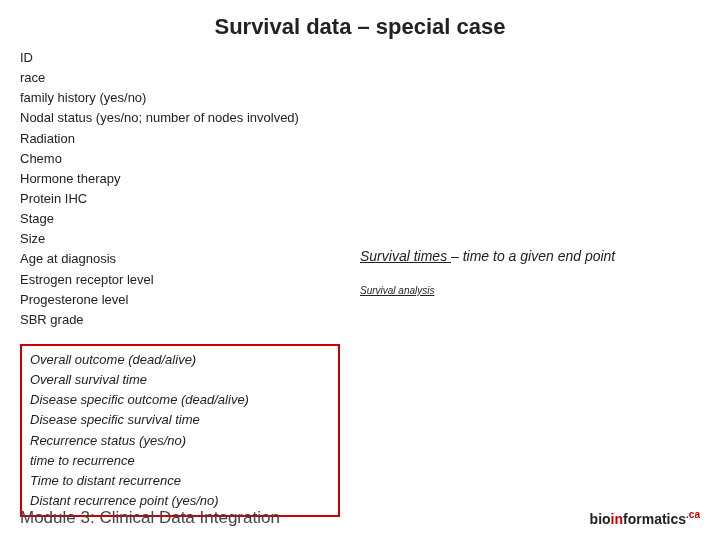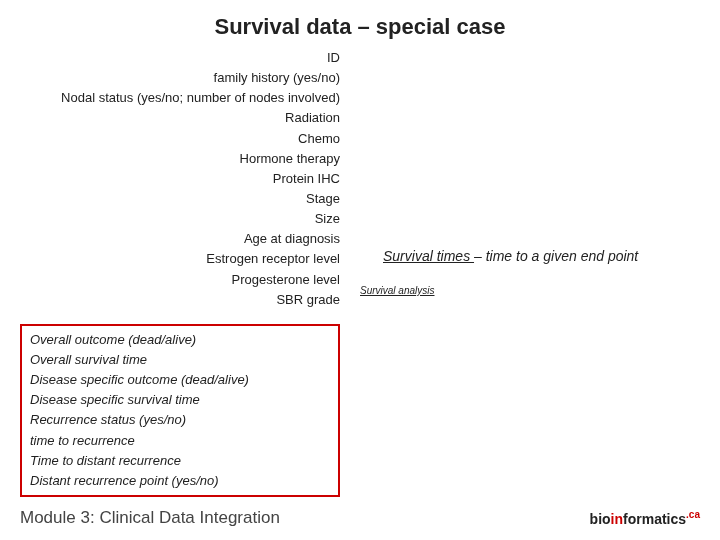--- a/index.html
+++ b/index.html
@@ -41,21 +41,20 @@
     .left-column {
       flex: 0 0 320px;
       font-size: 13px;
       line-height: 1.55;
       color: #222;
     }
 
     .left-column .normal-list {
       list-style: none;
       margin-bottom: 14px;
-      text-align: right;
     }
 
     .left-column .normal-list li {
       font-style: normal;
     }
 
     .boxed-list {
       border: 2px solid #cc0000;
       padding: 4px 8px;
       margin-top: 11px;
@@ -79,21 +78,20 @@
 
     .survival-times {
       font-style: italic;
       font-size: 14px;
       color: #222;
       text-decoration: none;
     }
 
     .survival-times .underline {
       text-decoration: underline;
-      margin-left: 23px;
     }
 
     .survival-analysis {
       font-style: italic;
       font-size: 10px;
       color: #222;
       text-decoration: underline;
     }
 
     .footer {
@@ -139,20 +137,21 @@
 <div class="page-container">
 
   <div class="title">Survival data – special case</div>
 
   <div class="main-content">
 
     <div class="left-column">
       <ul class="normal-list">
 
       <li>ID</li>
+          <li>race</li>
           <li>family history (yes/no)</li>
           <li>Nodal status (yes/no; number of nodes involved)</li>
           <li>Radiation</li>
           <li>Chemo</li>
           <li>Hormone therapy</li>
           <li>Protein IHC</li>
           <li>Stage</li>
           <li>Size</li>
           <li>Age at diagnosis</li>
           <li>Estrogen receptor level</li>

